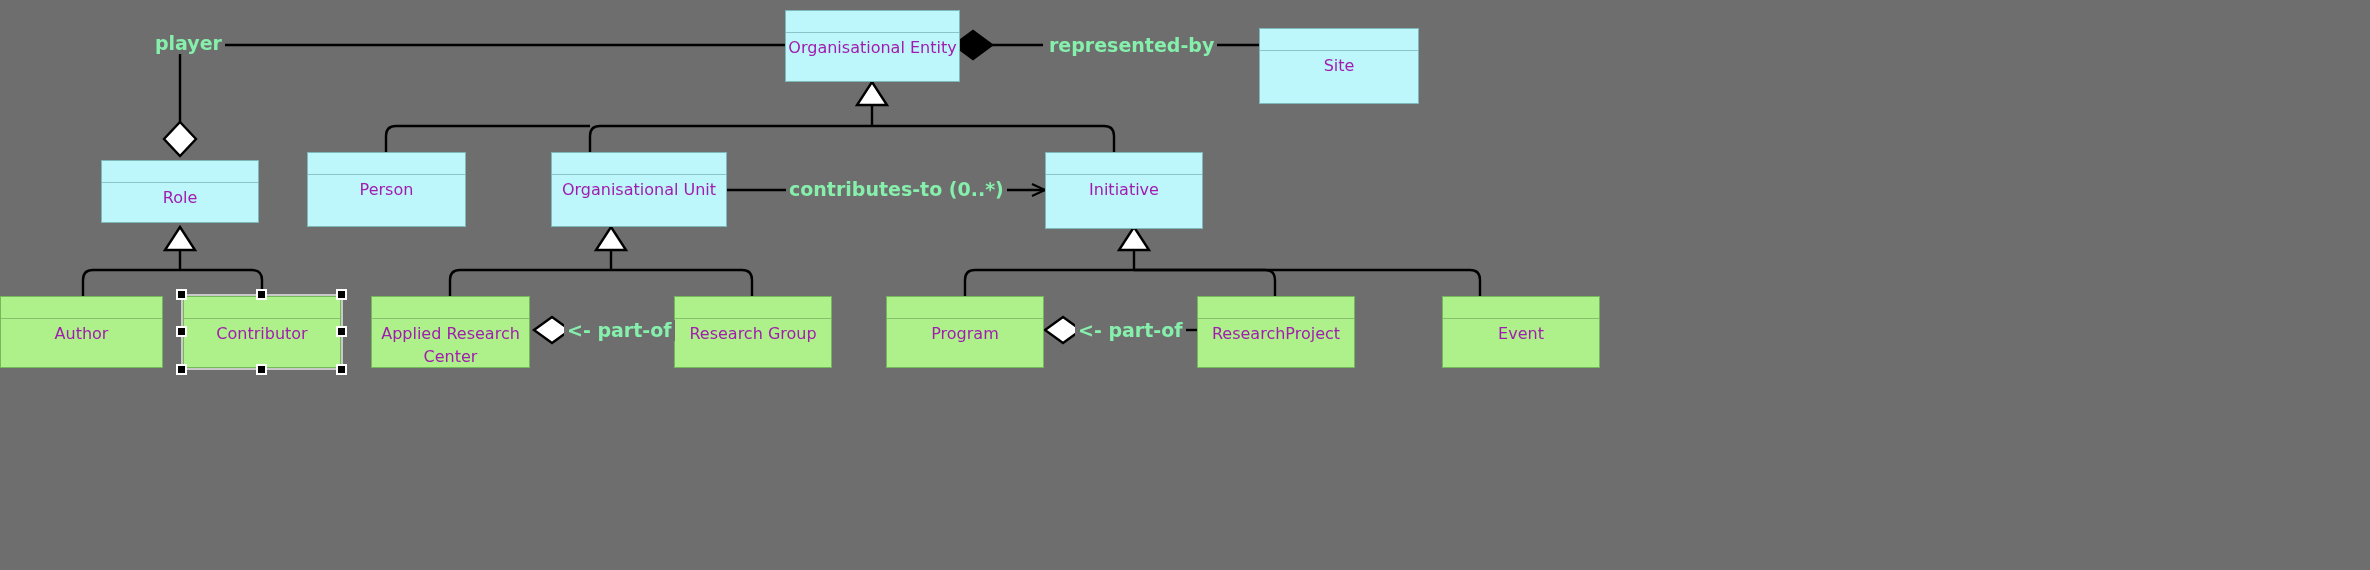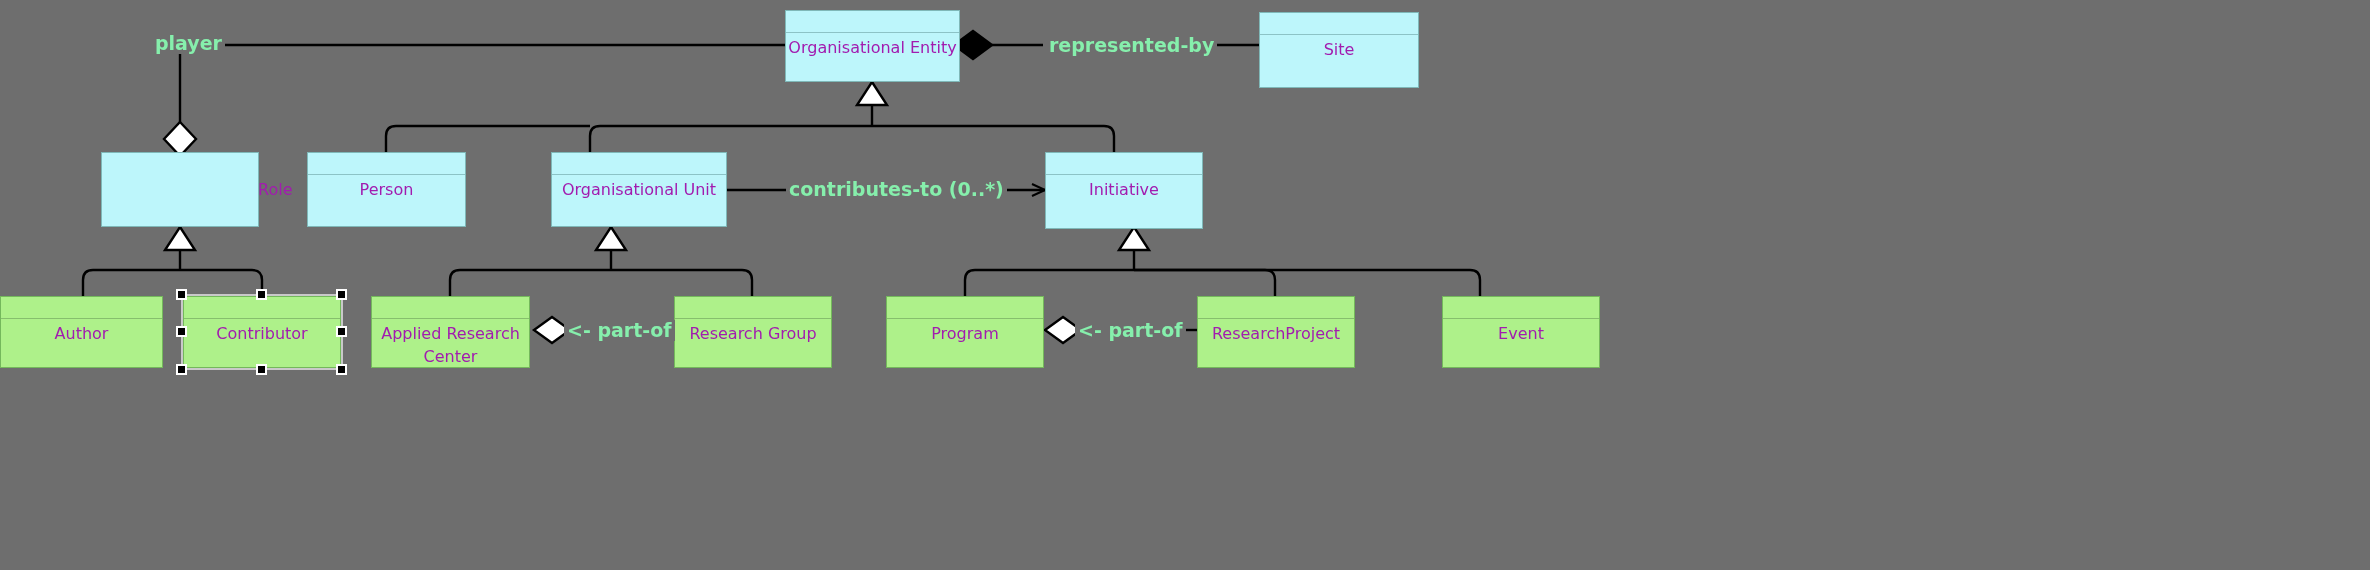--- a/index.html
+++ b/index.html
@@ -146,28 +146,28 @@
     </g>
   </svg>
 
   <div class="node blue" style="left:785px; top:10px; width:175px; height:72px;">
     <div class="strip"></div>
     <div class="body">
       <div class="label">Organisational Entity</div>
     </div>
   </div>
 
-  <div class="node blue" style="left:1259px; top:12px; width:160px; height:76px;">
+  <div class="node blue" style="left:1259px; top:28px; width:160px; height:76px;">
     <div class="strip"></div>
     <div class="body">
       <div class="label">Site</div>
     </div>
   </div>
 
-  <div class="node blue" style="left:101px; top:152px; width:158px; height:75px;align-items:flex-end;">
+  <div class="node blue" style="left:101px; top:160px; width:158px; height:63px;">
     <div class="strip"></div>
     <div class="body">
       <div class="label">Role</div>
     </div>
   </div>
 
   <div class="node blue" style="left:307px; top:152px; width:159px; height:75px;">
     <div class="strip"></div>
     <div class="body">
       <div class="label">Person</div>

